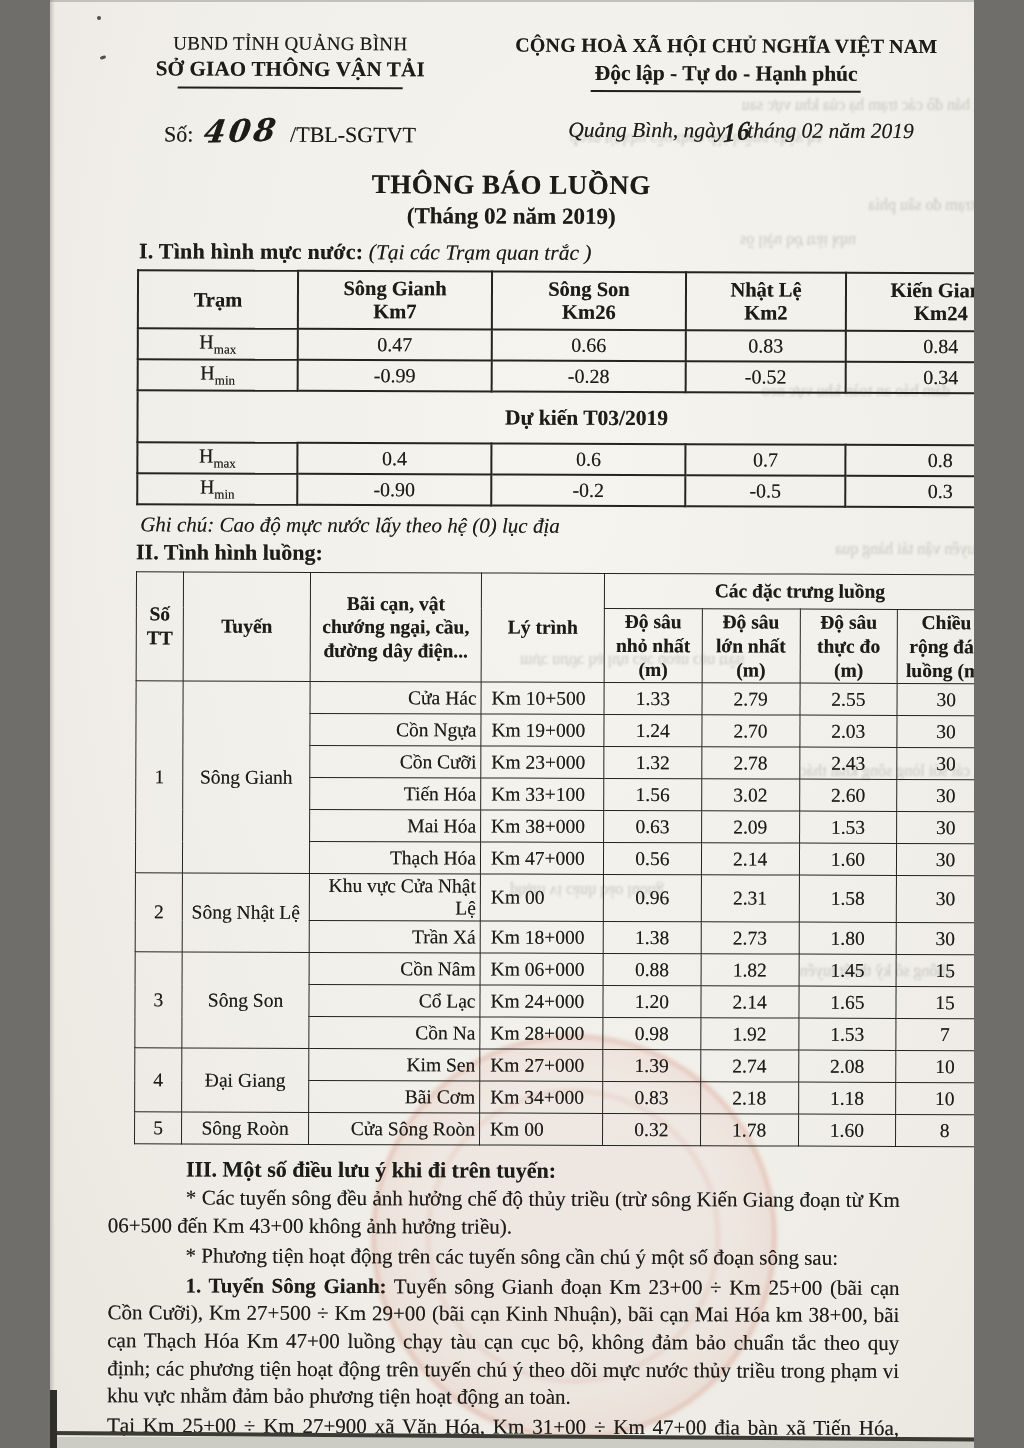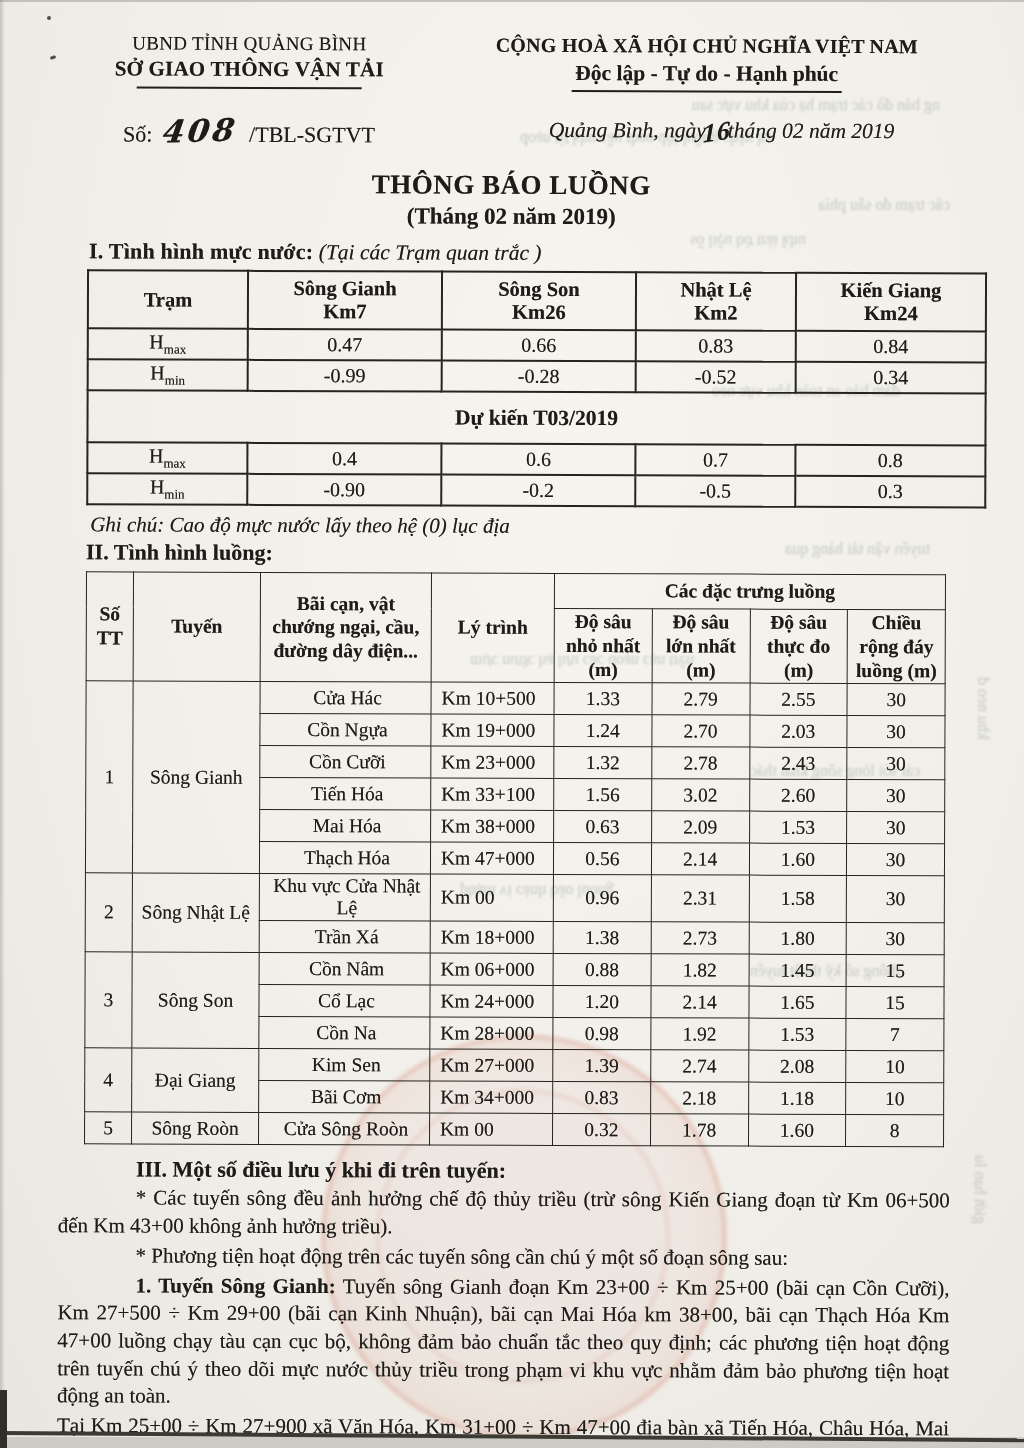--- a/index.html
+++ b/index.html
@@ -1,17 +1,17 @@
 <!DOCTYPE html>
 <html><head>
 <meta charset="utf-8">
 <style>
   html,body { margin:0; padding:0; background:#6f6e6a; }
   .page {
-    position:relative; width:1024px; height:1448px; margin:0 auto; overflow:hidden;
+    position:relative; width:924px; height:1448px; margin:0 auto; overflow:hidden;
     background: radial-gradient(ellipse at 55% 30%, #f6f4ef 0%, #f1efe9 55%, #e8e6de 100%);
     font-family:"Liberation Serif","DejaVu Serif",serif; color:#1d1c18;
   }
   .content { position:absolute; inset:0; transform:rotate(0.2deg); transform-origin:top left; }
   .ink { text-shadow:0 0 0.5px rgba(20,20,15,0.55); }
 
   
   .hdr-row { display:flex; padding-top:32px; }
   .hdr-left { width:375px; margin-left:62px; text-align:center; }
   .org1 { font-size:19px; letter-spacing:0.3px; }
@@ -56,21 +56,21 @@
   
   .t2 { margin-left:88px; width:860px; table-layout:fixed; }
   .t2 th, .t2 td { border:1.8px solid #25241e; font-size:19.5px; padding:1px 4px; vertical-align:middle; }
   .t2 th { font-weight:bold; text-align:center; line-height:1.22; }
   .t2 .w-stt { width:38px; } .t2 .w-route { width:118px; } .t2 .w-obs { width:162px; } .t2 .w-ly { width:114px; }
   .t2 .w-d1 { width:103px; } .t2 .w-d2 { width:103px; } .t2 .w-d3 { width:92px; } .t2 .w-d4 { width:106px;font-family:Liberation Serif, serif; }
   .t2 thead tr.r1 th { height:32px; }
   .t2 thead tr.r2 th { height:64px; }
   .t2 tbody td { height:29px; }
   .t2 td.stt, .t2 td.route { text-align:center; }
-  .t2 td.obstacle { text-align:center; padding-left:8px; }
+  .t2 td.obstacle { text-align:right; padding-left:8px; }
   .t2 td.ly { text-align:left; padding-left:10px; }
   .t2 td.num { text-align:center; }
 
   
   .artifacts { position:absolute; inset:0; pointer-events:none; }
   .bleed { position:absolute; color:rgba(112,126,108,0.34); filter:blur(1.1px); font-size:16px;
            transform:scaleX(-1); white-space:nowrap; overflow:hidden; }
   .bleed.flip { transform:scaleX(-1) rotate(180deg); }
   .stamp { position:absolute; border-radius:50%; border:3px solid rgba(195,85,62,0.30); filter:blur(2px); }
   .stamp.outer { left:322px; top:1035px; width:398px; height:398px;

